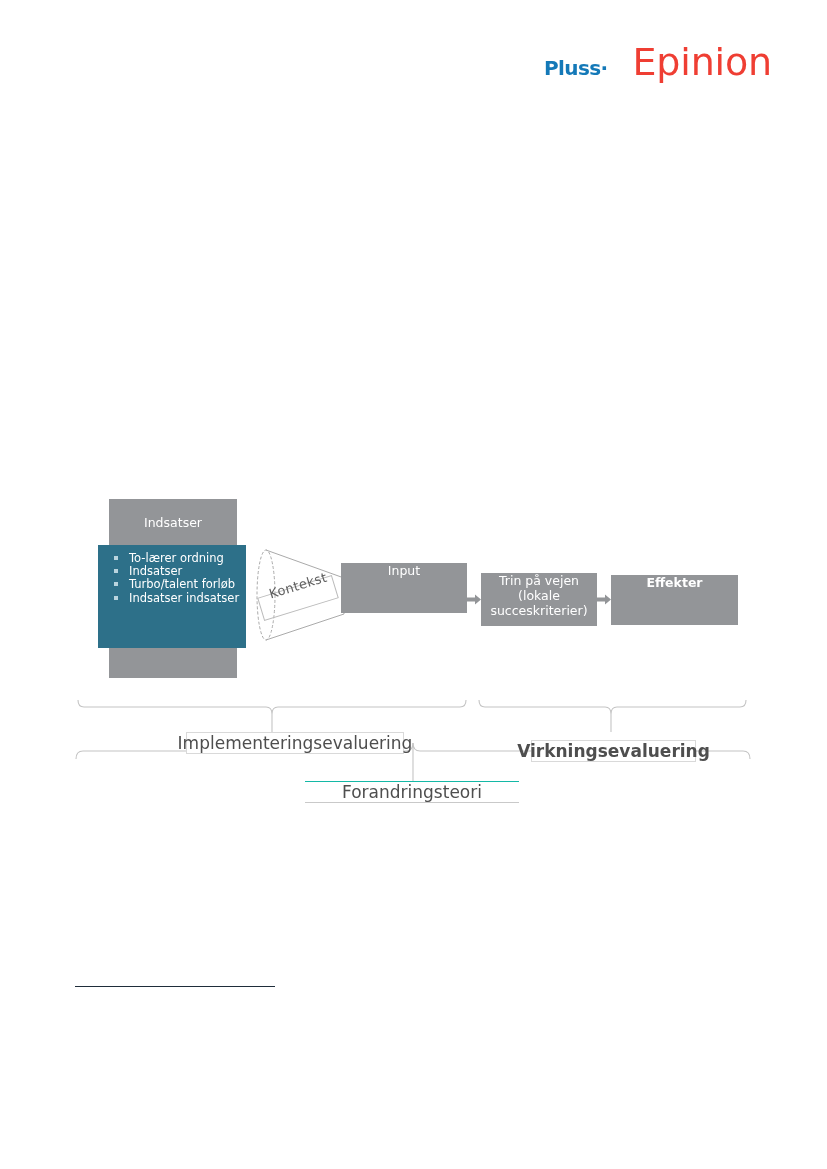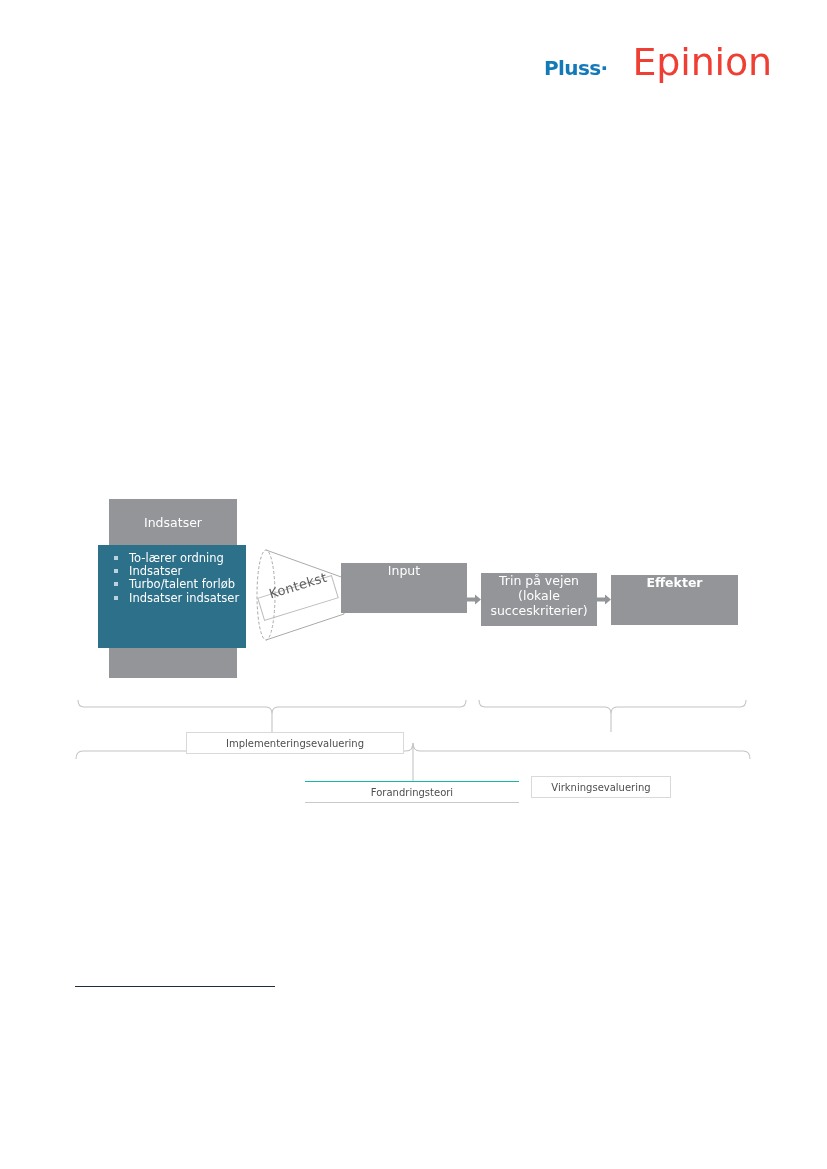--- a/index.html
+++ b/index.html
@@ -168,25 +168,25 @@
   
   .blabel {
     position: absolute;
     border: 1px solid #d9d9d9;
     box-sizing: border-box;
     display: flex;
     align-items: center;
     justify-content: center;
     color: #4e4e4e;
     background: #ffffff;
-    font-size: 10px;
+    font-size: 17px;
     font-family: "DejaVu Sans", sans-serif;
   }
   #label-impl   { left: 186px; top: 732px; width: 218px; height: 22px; }
-  #label-virk   { left: 531px; top: 776px; width: 140px; height: 22px; }
+  #label-virk   { left: 531px; top: 740px; width: 165px; height: 22px; font-weight: bold; }
   #label-foran  { left: 305px; top: 781px; width: 214px; height: 22px;
                   border-top: 1px solid #14b8a6; border-bottom: 1px solid #c9c9c9;
                   border-left: none; border-right: none; }
 
   #footnote-rule {
     position: absolute;
     left: 75px;
     top: 986px;
     width: 200px;
     height: 0;

